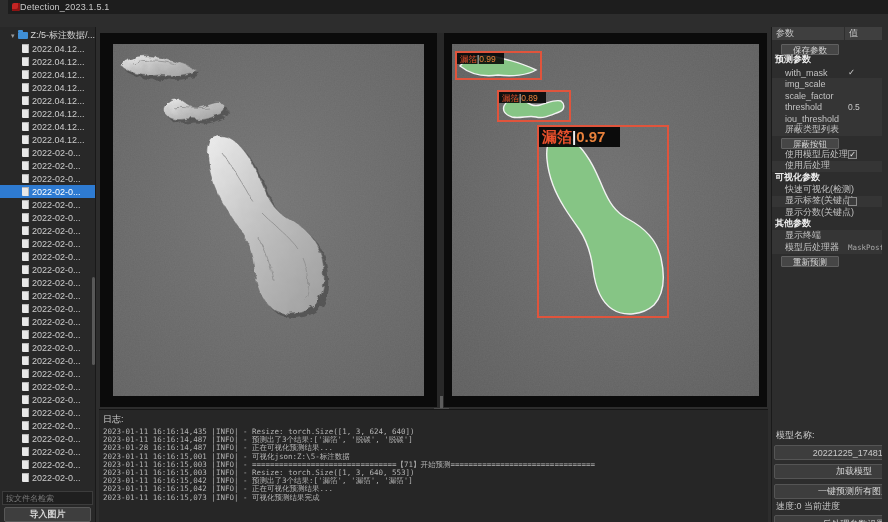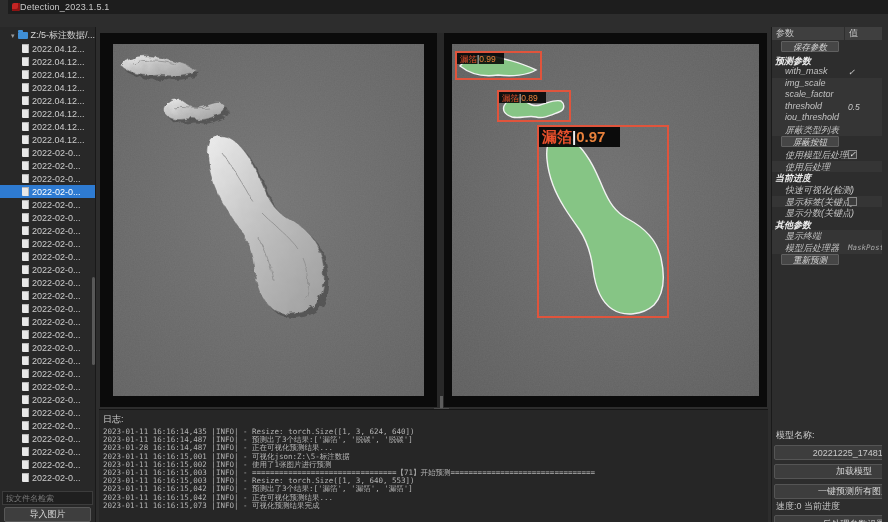--- a/index.html
+++ b/index.html
@@ -29,21 +29,21 @@
   .titem.selected { background:#2e7bd2; color:#ffffff; }
   .ficon { width:7px; height:9px; background:#e8e8e8; border-radius:1px; position:relative; flex:none;
            box-shadow:inset -1px 1px 0 #b5b5b5; }
   .tree-scroll { position:absolute; right:0; top:250px; width:3px; height:88px; background:#585858; border-radius:2px; }
   .search-box { position:absolute; left:2px; right:2px; bottom:17px; height:14px; background:#1f1f1f;
                 border:1px solid #3c3c3c; color:#d0d0d0; font-size:8px; padding:0 3px;
                 font-family:"Liberation Sans", sans-serif; }
   .search-box::placeholder { color:#7a7a7a; }
   .import-btn { position:absolute; left:4px; right:4px; bottom:0; height:15px; background:#3e3e3e;
                 border:1px solid #585858; border-radius:2px; color:#d8d8d8; font-size:9px;
-                display:flex; align-items:center; justify-content:center; }
+                display:flex; align-items:center; justify-content:center;font-weight:bold; }
 
   
   .img-panel { position:absolute; top:33px; height:374px; background:#0b0b0b; }
   .img-left { left:100px; width:337px; }
   .img-right { left:444px; width:323px; }
   .img-panel svg { position:absolute; }
   .panel-divider { position:absolute; left:437px; top:33px; width:7px; height:374px; background:#282828; }
   .divider-grip { position:absolute; left:440px; top:396px; width:3px; height:14px; background:#5d5d5d; }
   .divider-foot { position:absolute; left:434px; top:408px; width:15px; height:3px; background:#4a4a4a; }
 
@@ -55,21 +55,21 @@
               color:#b4b4b4; white-space:nowrap; padding-left:4px; }
 
   
   .params-panel { position:absolute; left:771px; top:27px; width:111px; height:495px; background:#2d2d2d;
                   border-left:1px solid #1a1a1a; overflow:hidden; }
   .phead { position:absolute; left:0; top:0; right:0; height:13px; background:#3f3f3f; display:flex;
            align-items:center; font-size:9px; color:#cfcfcf; }
   .phead .c1 { padding-left:4px; width:72px; }
   .phead .c2 { border-left:1px solid #2e2e2e; padding-left:4px; flex:1; }
   .prows { position:absolute; left:0; top:14px; right:0; }
-  .prow { position:relative; height:11.6px; display:flex; align-items:flex-start; font-size:9px; color:#c2c2c2;font-style:italic; }
+  .prow { position:relative; height:11.6px; display:flex; align-items:flex-end; font-size:9px; color:#c2c2c2; }
   .prow.shade { background:#353535; }
   .prow.group { font-weight:bold; color:#ededed; padding-left:3px; }
   .prow.row { padding-left:13px; }
   .pval { position:absolute; left:76px; top:0; height:100%; display:flex; align-items:center; color:#c8c8c8; font-size:8.5px; }
   .pval.mono { font-family:"DejaVu Sans Mono", monospace; font-size:7.5px; color:#a8a8a8; }
   .cb { width:9px; height:9px; background:#3c3c3c; border:1px solid #8a8a8a; display:flex; align-items:center;
         justify-content:center; font-size:8px; color:#f0f0f0; line-height:9px; }
   .prow.button { height:13.5px; }
   .pbtn { margin-left:9px; width:58px; height:11px; line-height:10px; text-align:center; background:#464646;
           border:1px solid #606060; border-radius:1px; font-size:8.5px; color:#d6d6d6; }
@@ -339,21 +339,20 @@
     </svg>
   </div>
 
   <div class="log-panel">
     <div class="log-title">日志:</div>
     <div id="log-lines">
         <div class="log-line">2023-01-11 16:16:14,435 |INFO| - Resize: torch.Size([1, 3, 624, 640])</div>
         <div class="log-line">2023-01-11 16:16:14,487 |INFO| - 预测出了3个结果:['漏箔', '脱碳', '脱碳']</div>
         <div class="log-line">2023-01-28 16:16:14,487 |INFO| - 正在可视化预测结果...</div>
         <div class="log-line">2023-01-11 16:16:15,001 |INFO| - 可视化json:Z:\5-标注数据</div>
-        <div class="log-line">2023-01-11 16:16:15,002 |INFO| - 使用了1张图片进行预测</div>
         <div class="log-line">2023-01-11 16:16:15,003 |INFO| - ================================【71】开始预测================================</div>
         <div class="log-line">2023-01-11 16:16:15,003 |INFO| - Resize: torch.Size([1, 3, 640, 553])</div>
         <div class="log-line">2023-01-11 16:16:15,042 |INFO| - 预测出了3个结果:['漏箔', '漏箔', '漏箔']</div>
         <div class="log-line">2023-01-11 16:16:15,042 |INFO| - 正在可视化预测结果...</div>
         <div class="log-line">2023-01-11 16:16:15,073 |INFO| - 可视化预测结果完成</div>
       </div>
   </div>
 
   <div class="params-panel">
     <div class="phead">
@@ -393,21 +392,21 @@
         <div class="prow row">
           <span>使用模型后处理</span>
           <span class="pval">
             <span class="cb">✓</span>
           </span>
         </div>
         <div class="prow row shade">
           <span>使用后处理</span>
         </div>
         <div class="prow group">
-          <span>当前进度</span>
+          <span>可视化参数</span>
         </div>
         <div class="prow row">
           <span>快速可视化(检测)</span>
         </div>
         <div class="prow row shade">
           <span>显示标签(关键点)</span>
           <span class="pval">
             <span class="cb"></span>
           </span>
         </div>

